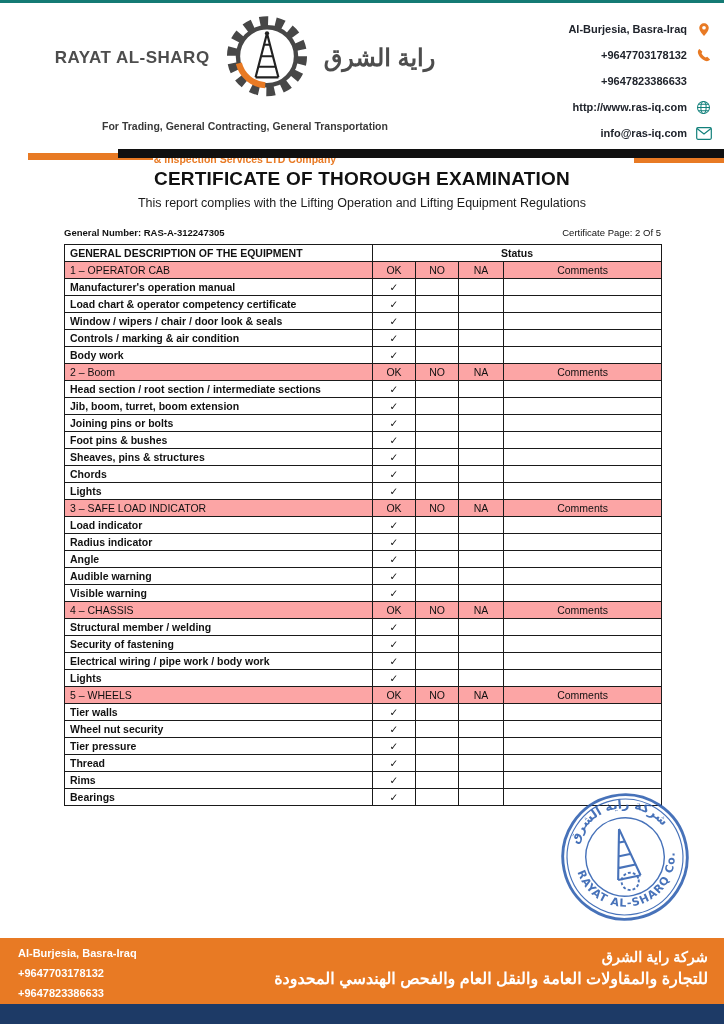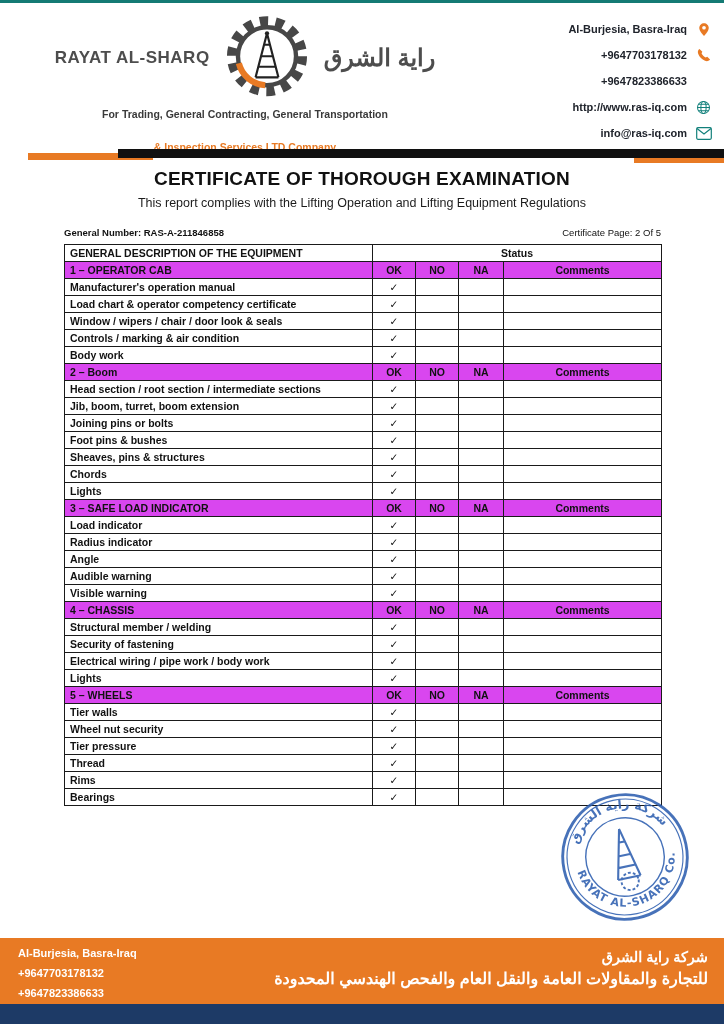--- a/index.html
+++ b/index.html
@@ -7,21 +7,21 @@
     position:relative; width:724px; height:1024px; background:#ffffff;
     font-family:"Liberation Sans", sans-serif; overflow:hidden; margin:0 auto;
   }
   .top-line { position:absolute; top:0; left:0; right:0; height:3px; background:#147a74; }
 
   
   .logo-area { position:absolute; left:26px; top:12px; width:438px; text-align:center; }
   .logo-row { display:flex; align-items:center; justify-content:center; gap:13px; }
   .logo-en { font-size:17px; font-weight:bold; color:#4d4d4d; letter-spacing:0.5px; }
   .logo-ar { font-size:24px; font-weight:bold; color:#4d4d4d; direction:rtl; }
-  .tagline1 { margin-top:4px; font-size:10.5px; font-weight:bold; color:#3a3a3a; }
+  .tagline1 { margin-top:16px; font-size:10.5px; font-weight:bold; color:#3a3a3a; }
   .tagline2 { font-size:10.5px; font-weight:bold; color:#e87a24;margin-top:21px; }
 
   .contacts { position:absolute; right:12px; top:16px; width:210px; }
   .contact-row { display:flex; justify-content:flex-end; align-items:center; gap:8px; height:26px; }
   .contact-text { font-size:11px; font-weight:bold; color:#20242c; }
   .contact-icon { width:17px; display:flex; justify-content:center; align-items:center; }
 
   
   .divider { position:absolute; top:146px; left:0; width:724px; height:18px; }
   .div-orange-left { position:absolute; left:28px; top:7px; width:125px; height:7px; background:#e87a24; }
@@ -38,21 +38,21 @@
   .report-no { font-size:9.5px; font-weight:bold; color:#111; }
   .cert-page { font-size:9.5px; color:#111; }
 
   
   table.equip { position:absolute; top:244px; left:64px; width:597px;
                 border-collapse:collapse; table-layout:fixed; }
   table.equip td { border:1px solid #1a1a1a; padding:2px 5px; font-size:10.5px;
                    color:#111; vertical-align:middle; overflow:hidden; }
   td.desc-head { font-weight:bold; }
   td.status-head { font-weight:bold; text-align:center; }
-  tr.section-row td { background:#d946ef; font-weight:bold; }
+  tr.section-row td { background:#fca5a5; font-weight:normal; }
   td.section-title { text-align:left; }
   td.col-head { text-align:center; }
   td.item-label { font-weight:bold; }
   td.cell-ok, td.cell-no, td.cell-na { text-align:center; font-size:11px; }
 
   
   .stamp { position:absolute; left:558px; top:790px; width:134px; height:134px; }
 
   
   .footer-orange { position:absolute; top:938px; left:0; right:0; height:66px;
@@ -139,21 +139,21 @@
     <div class="div-black"></div>
     <div class="div-orange-right"></div>
   </div>
 
   <div class="title">CERTIFICATE OF THOROUGH EXAMINATION</div>
   <div class="subtitle">This report complies with the Lifting Operation and Lifting Equipment Regulations</div>
 
   <div class="meta-row">
     <div class="report-no">
       <span>General Number:</span>
-      <span>RAS-A-211846858</span>
+      <span>RAS-A-312247305</span>
     </div>
     <div class="cert-page">Certificate Page: 2 Of 5</div>
   </div>
 
   <table class="equip">
     <colgroup>
       <col style="width:308px">
         <col style="width:43px">
         <col style="width:43px">
         <col style="width:45px">

